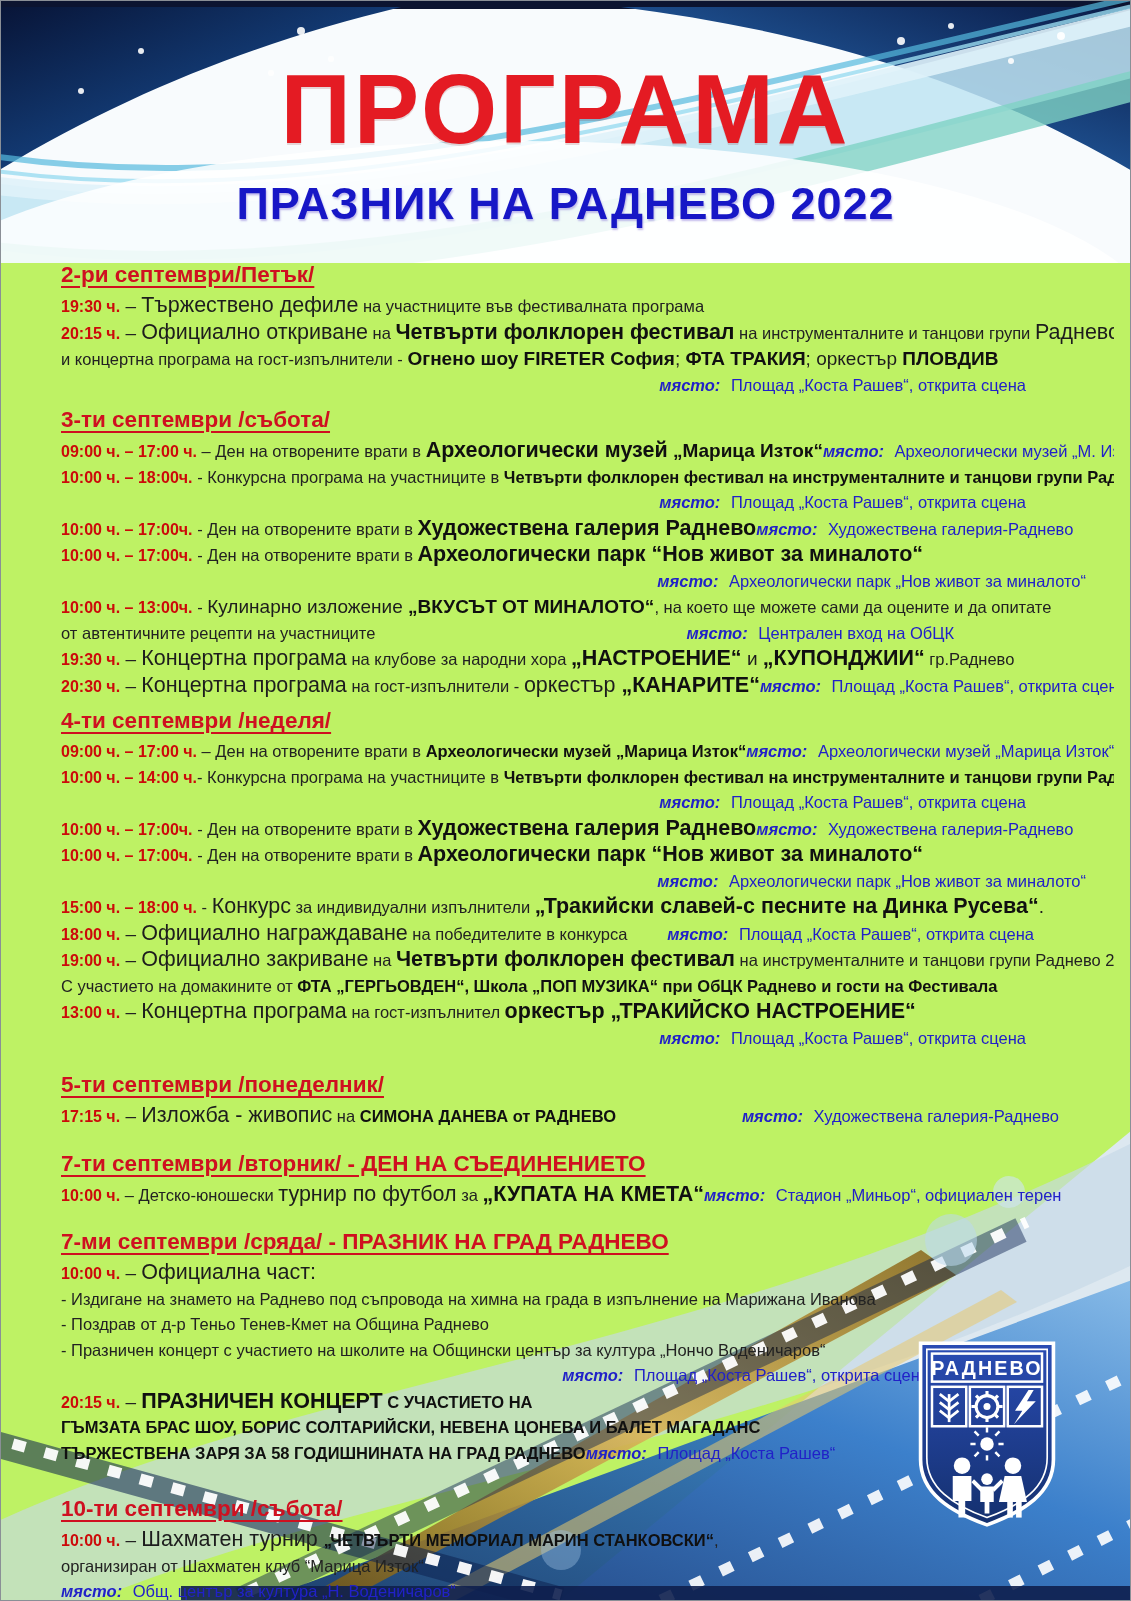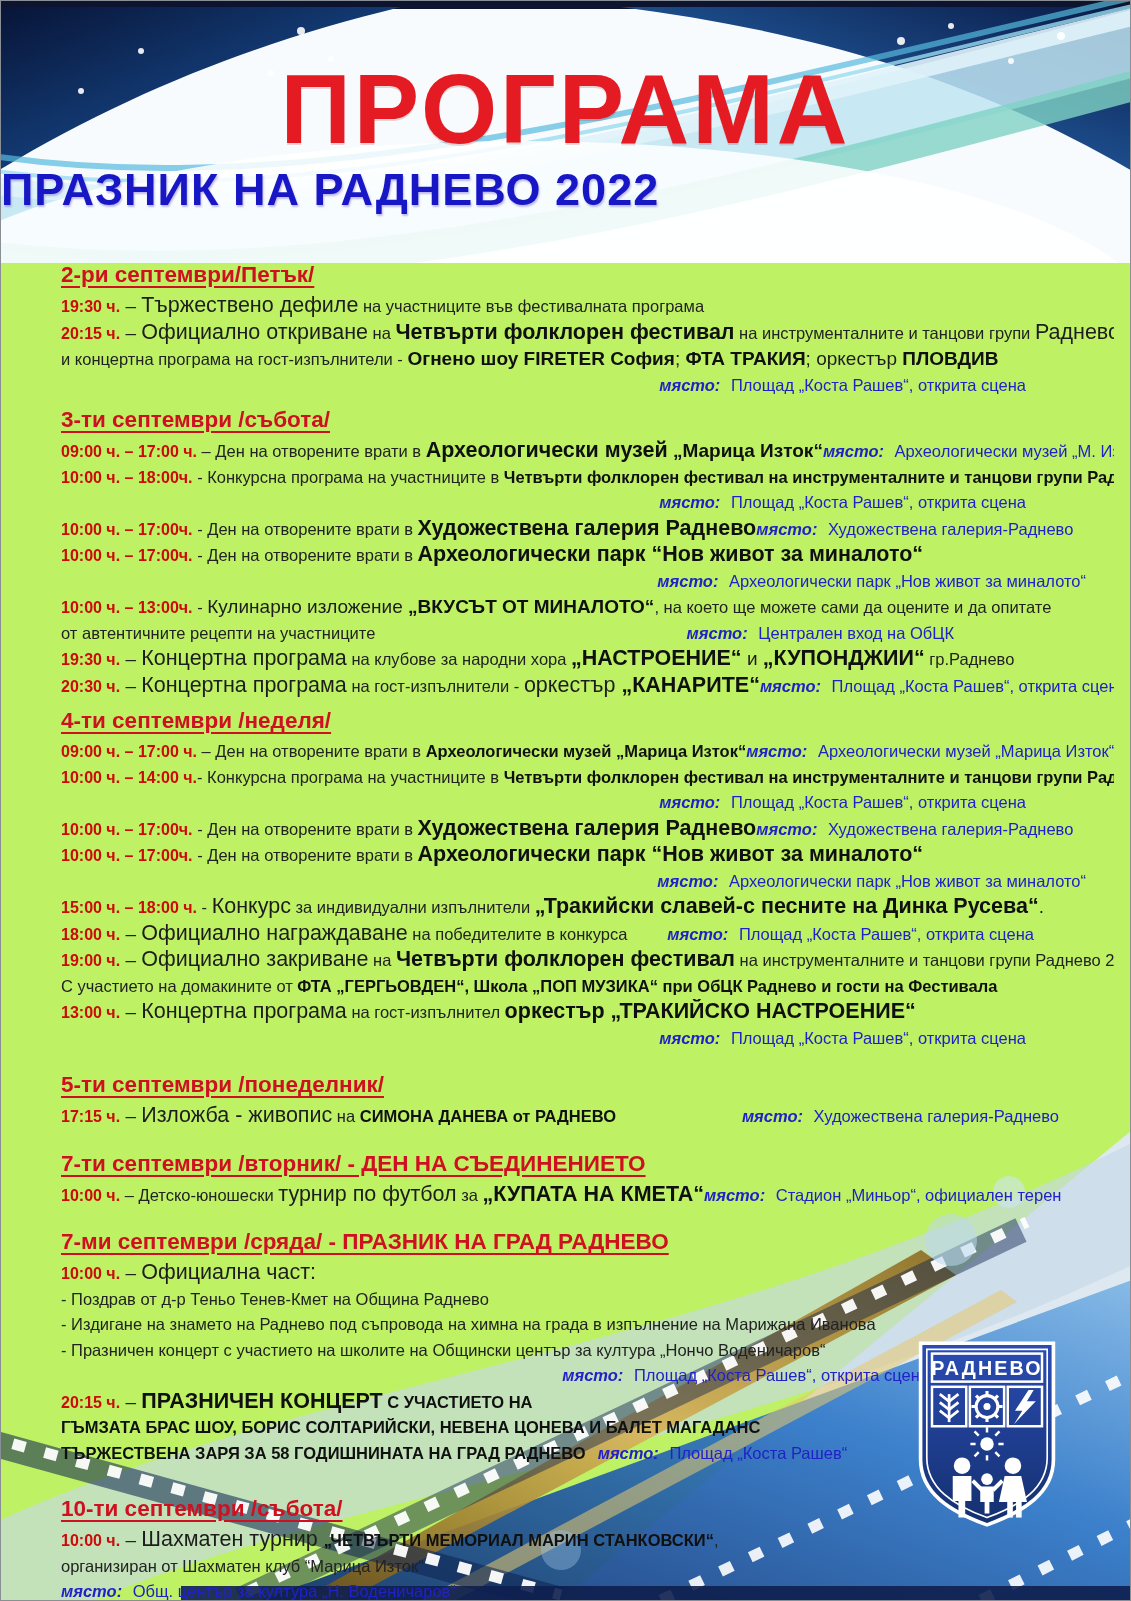--- a/index.html
+++ b/index.html
@@ -12,21 +12,21 @@
   #hdr,#btm{position:absolute;left:0;z-index:0;display:block;}
   #hdr{top:0}
   #btm{bottom:0}
   
   .title{
     position:absolute;top:52px;left:0;right:0;text-align:center;z-index:3;
     font-size:98px;font-weight:bold;color:#e41b23;letter-spacing:3px;
     text-shadow:0 2px 0 rgba(120,0,0,.15);
   }
   .subtitle{
-    position:absolute;top:163px;left:0;right:0;z-index:3;
+    position:absolute;top:177px;left:0;right:0;text-align:center;z-index:3;
     font-size:45px;font-weight:bold;color:#1717c6;letter-spacing:1px;
     text-shadow:1px 2px 2px rgba(90,60,200,.35);
   }
   
   .content{position:relative;z-index:2;padding:252px 16px 0 60px;}
   .section{margin-top:9px;}
   .section:nth-child(n+4){margin-top:21px;}
   .section:nth-child(7){margin-top:30px;}
   .sec-h{
     display:inline-block;
@@ -238,39 +238,39 @@
           <span class="grp"><span class="s-t">10:00 ч.</span><span class="s-sm"> – Детско-юношески </span><span class="s-lg">турнир по футбол</span><span class="s-sm"> за </span><span class="s-lgb">„КУПАТА НА КМЕТА“</span></span>
           <span class="grp right"><span class="s-pl">място:</span><span class="s-p"> Стадион „Миньор“, официален терен</span></span>
         </div>
       </div>
       <div class="section">
         <div class="sec-h">7-ми септември /сряда/ - ПРАЗНИК НА ГРАД РАДНЕВО</div>
         <div class="line">
           <span class="grp"><span class="s-t">10:00 ч.</span><span class="s-sp"> – </span><span class="s-lg">Официална част:</span></span>
         </div>
         <div class="line">
+          <span class="grp"><span class="s-sm">- Издигане на знамето на Раднево под съпровода на химна на града в изпълнение на Марижана Иванова</span></span>
+        </div>
+        <div class="line">
           <span class="grp"><span class="s-sm">- Поздрав от д-р Теньо Тенев-Кмет на Община Раднево</span></span>
         </div>
         <div class="line">
-          <span class="grp"><span class="s-sm">- Издигане на знамето на Раднево под съпровода на химна на града в изпълнение на Марижана Иванова</span></span>
-        </div>
-        <div class="line">
           <span class="grp"><span class="s-sm">- Празничен концерт с участието на школите на Общински център за култура „Нончо Воденичаров“</span></span>
         </div>
         <div class="line" style="padding-right: 185px;">
           <span class="grp"></span>
           <span class="grp right"><span class="s-pl">място:</span><span class="s-p"> Площад „Коста Рашев“, открита сцена</span></span>
         </div>
         <div class="line">
           <span class="grp"><span class="s-t">20:15 ч.</span><span class="s-sp"> – </span><span class="s-lgb">ПРАЗНИЧЕН КОНЦЕРТ</span><span class="s-smb"> С УЧАСТИЕТО НА</span></span>
         </div>
         <div class="line">
           <span class="grp"><span class="s-smb">ГЪМЗАТА БРАС ШОУ, БОРИС СОЛТАРИЙСКИ, НЕВЕНА ЦОНЕВА И БАЛЕТ МАГАДАНС</span></span>
         </div>
-        <div class="line" style="padding-right: 340px; gap: 12px;">
+        <div class="line" style="padding-right: 340px;">
           <span class="grp"><span class="s-smb">ТЪРЖЕСТВЕНА ЗАРЯ ЗА 58 ГОДИШНИНАТА НА ГРАД РАДНЕВО</span></span>
           <span class="grp right"><span class="s-pl">място:</span><span class="s-p"> Площад „Коста Рашев“</span></span>
         </div>
       </div>
       <div class="section">
         <div class="sec-h">10-ти септември /събота/</div>
         <div class="line">
           <span class="grp"><span class="s-t">10:00 ч.</span><span class="s-sp"> – </span><span class="s-lg">Шахматен турнир </span><span class="s-smb">„ЧЕТВЪРТИ МЕМОРИАЛ МАРИН СТАНКОВСКИ“</span><span class="s-sm">,</span></span>
         </div>
         <div class="line">

